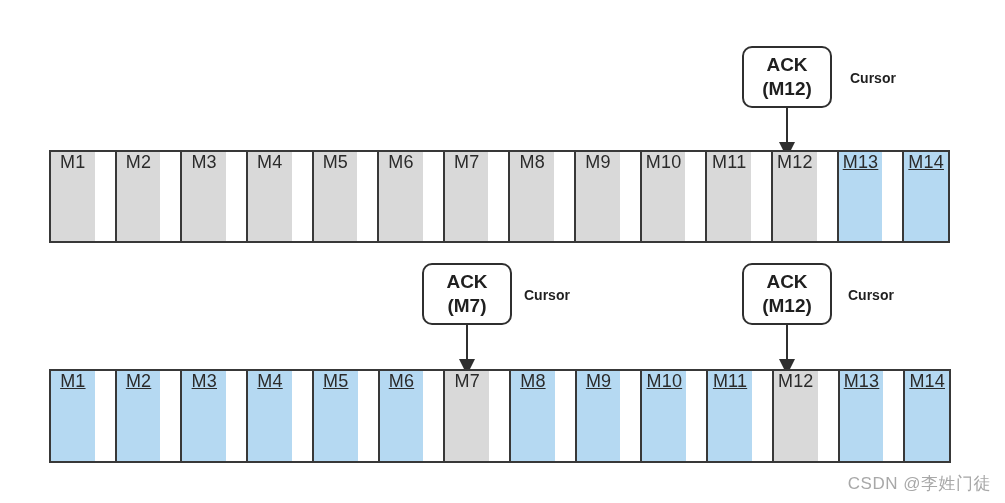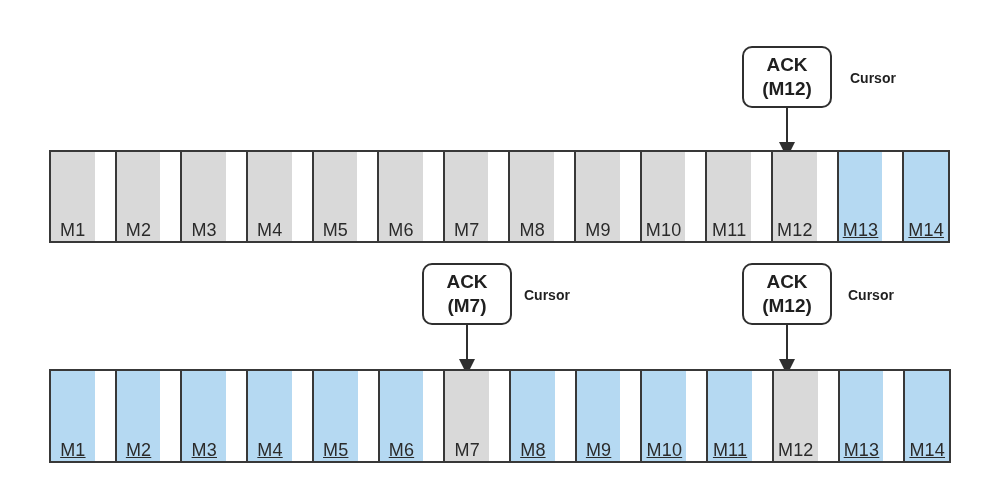--- a/index.html
+++ b/index.html
@@ -4,21 +4,21 @@
 <style>
   html,body{margin:0;padding:0;background:#ffffff;}
   body{font-family:"Liberation Sans","DejaVu Sans",sans-serif;}
   .canvas{position:relative;width:1005px;height:503px;background:#ffffff;overflow:hidden;}
 
   
   .queue-row{position:absolute;left:49px;display:flex;box-sizing:border-box;
     border:2px solid var(--border,#383838);background:#fff;}
   #row-top{top:150px;width:901px;height:93px;}
   #row-bottom{top:369px;width:902px;height:94px;}
-  .cell{flex:1;display:flex;align-items:flex-end;justify-content:center;
+  .cell{flex:1;display:flex;align-items:flex-start;justify-content:center;
     font-size:18px;color:var(--cell-text,#2b2b2b);letter-spacing:.2px;}
   .cell + .cell{border-left:2px solid var(--border,#383838);margin-left:20px;}
   .cell.gray{background:var(--gray-cell,#d9d9d9);}
   .cell.blue{background:var(--blue-cell,#b5d9f2);text-decoration:underline;}
 
   
   .ack-box{position:absolute;width:90px;height:62px;box-sizing:border-box;
     background:#ffffff;border:2px solid var(--box-border,#2f2f2f);border-radius:10px;
     display:flex;flex-direction:column;align-items:center;justify-content:center;
     font-size:19px;font-weight:600;color:#1f1f1f;line-height:24px;}
@@ -166,13 +166,14 @@
         <span>M12</span>
       </div>
       <div class="cell blue">
         <span>M13</span>
       </div>
       <div class="cell blue">
         <span>M14</span>
       </div>
     </div>
 
+  <div class="watermark">CSDN @李姓门徒</div>
 </div>
 
 </body></html>

